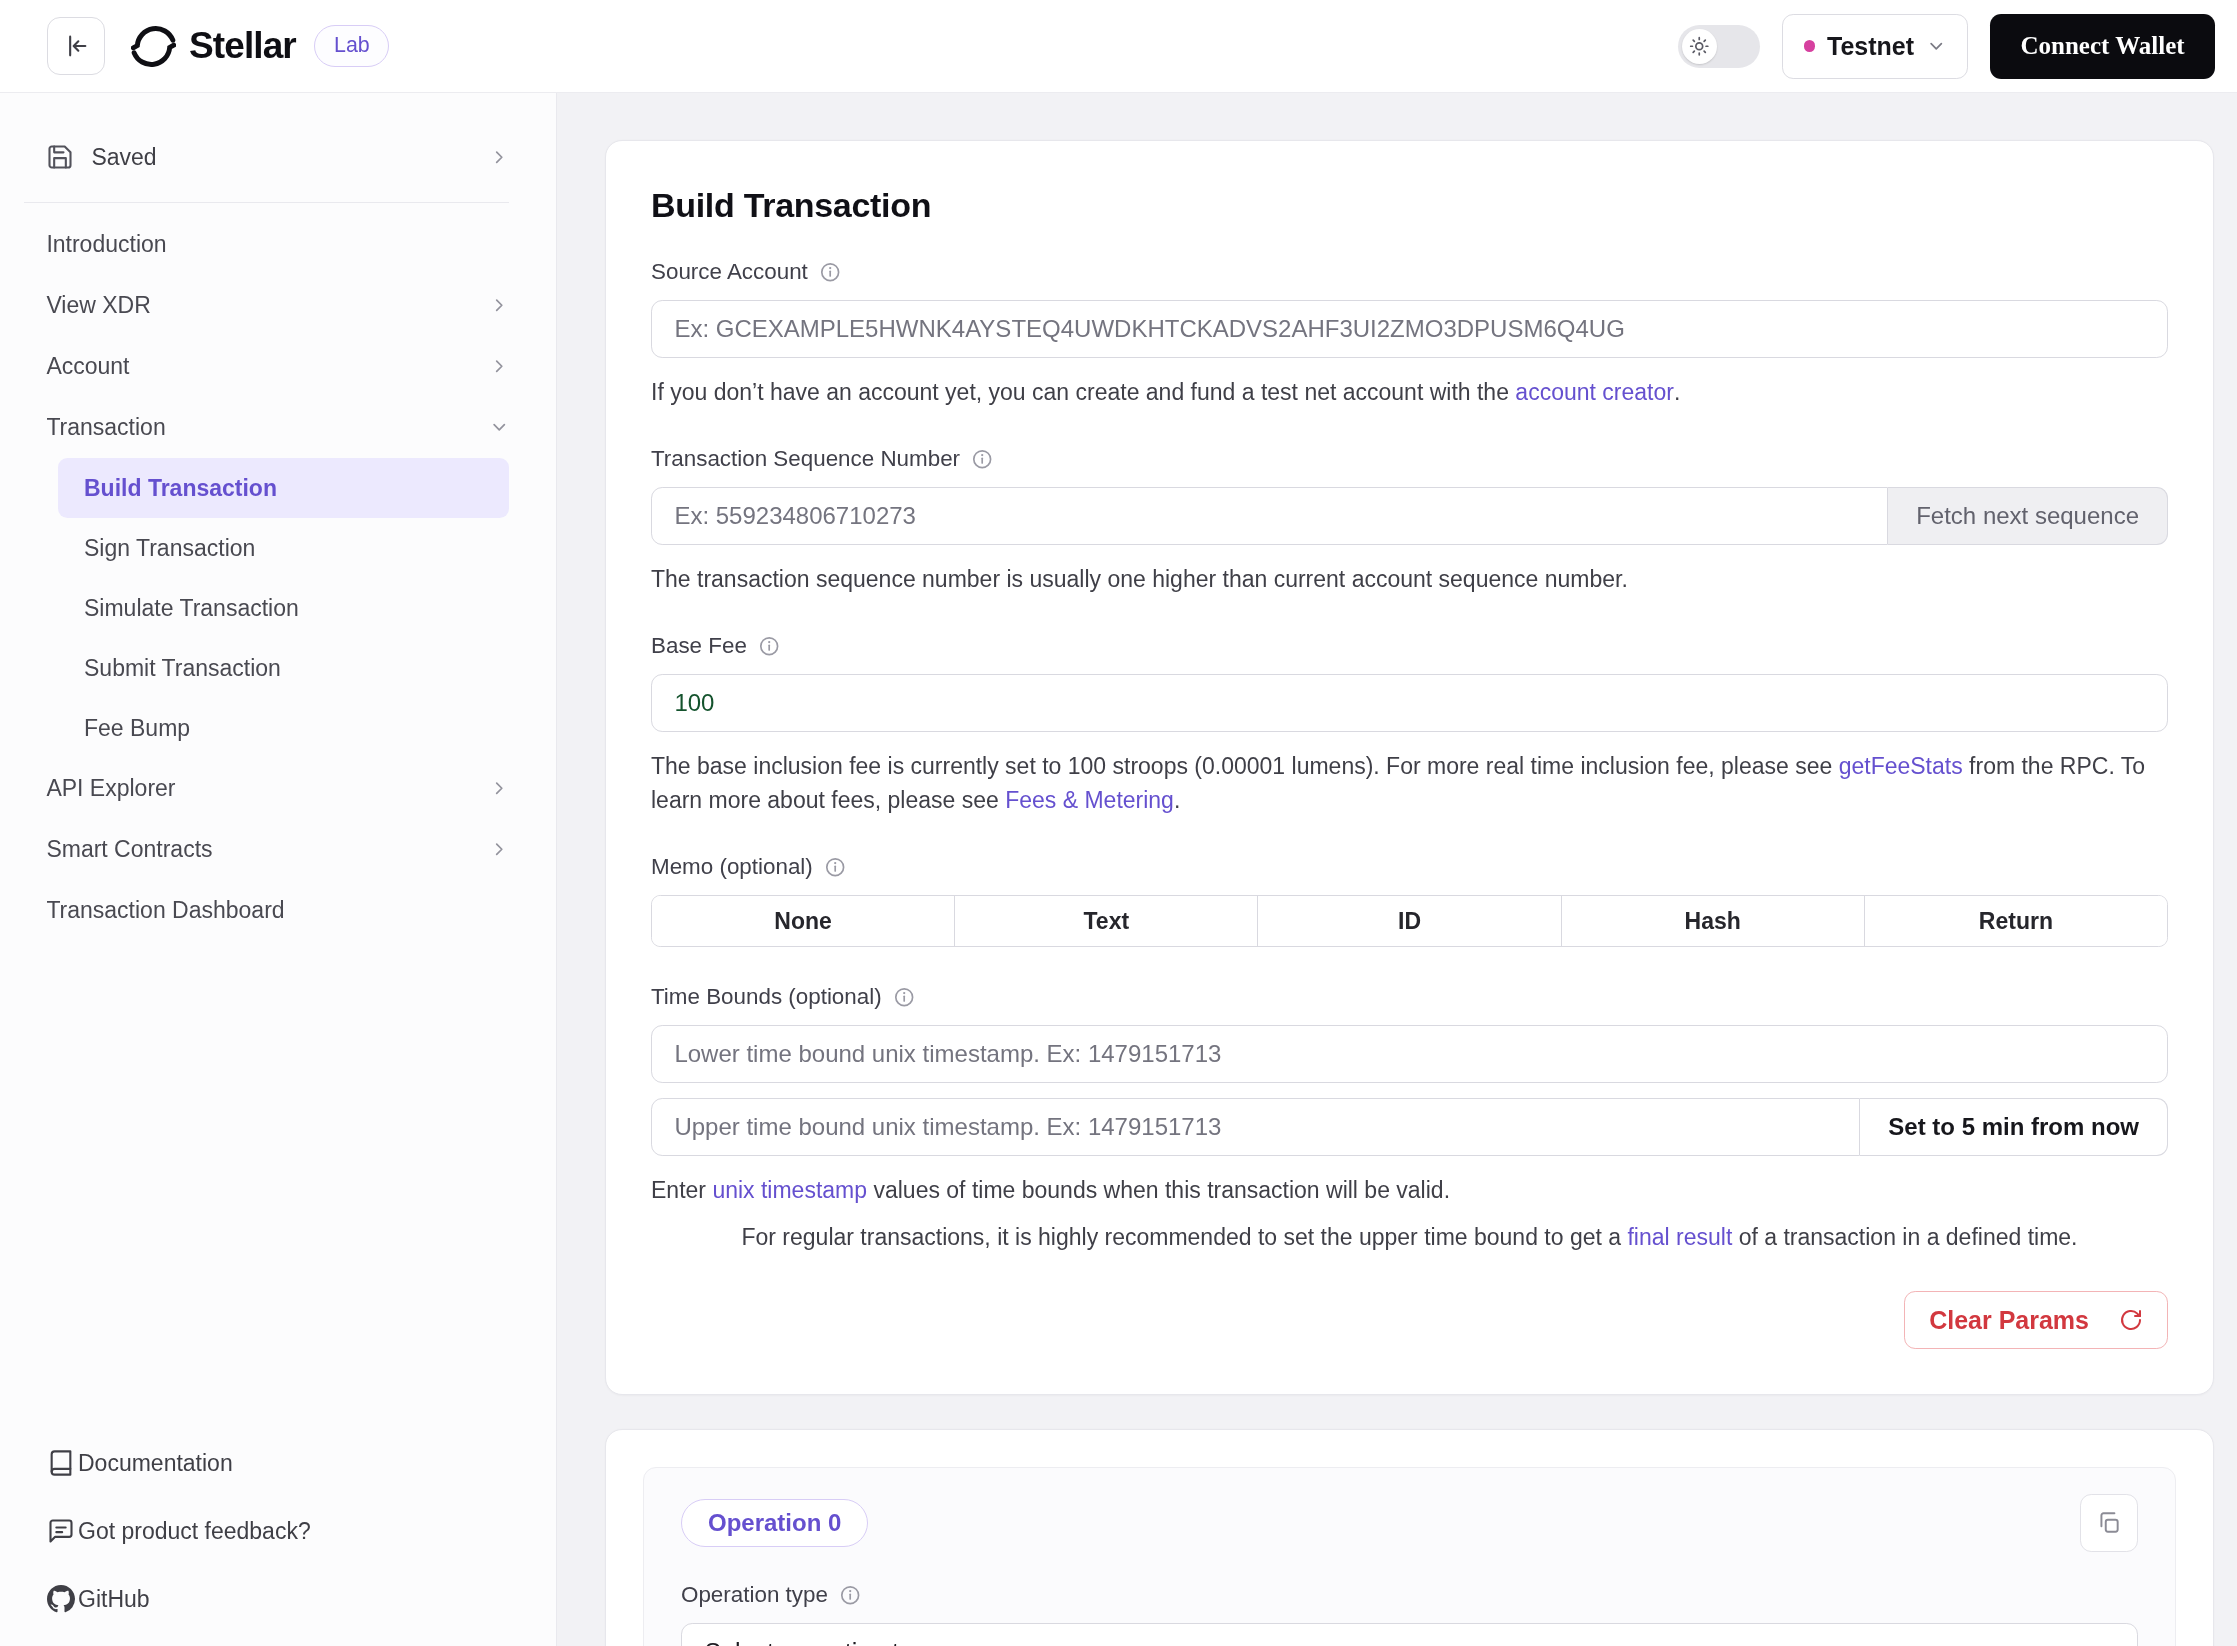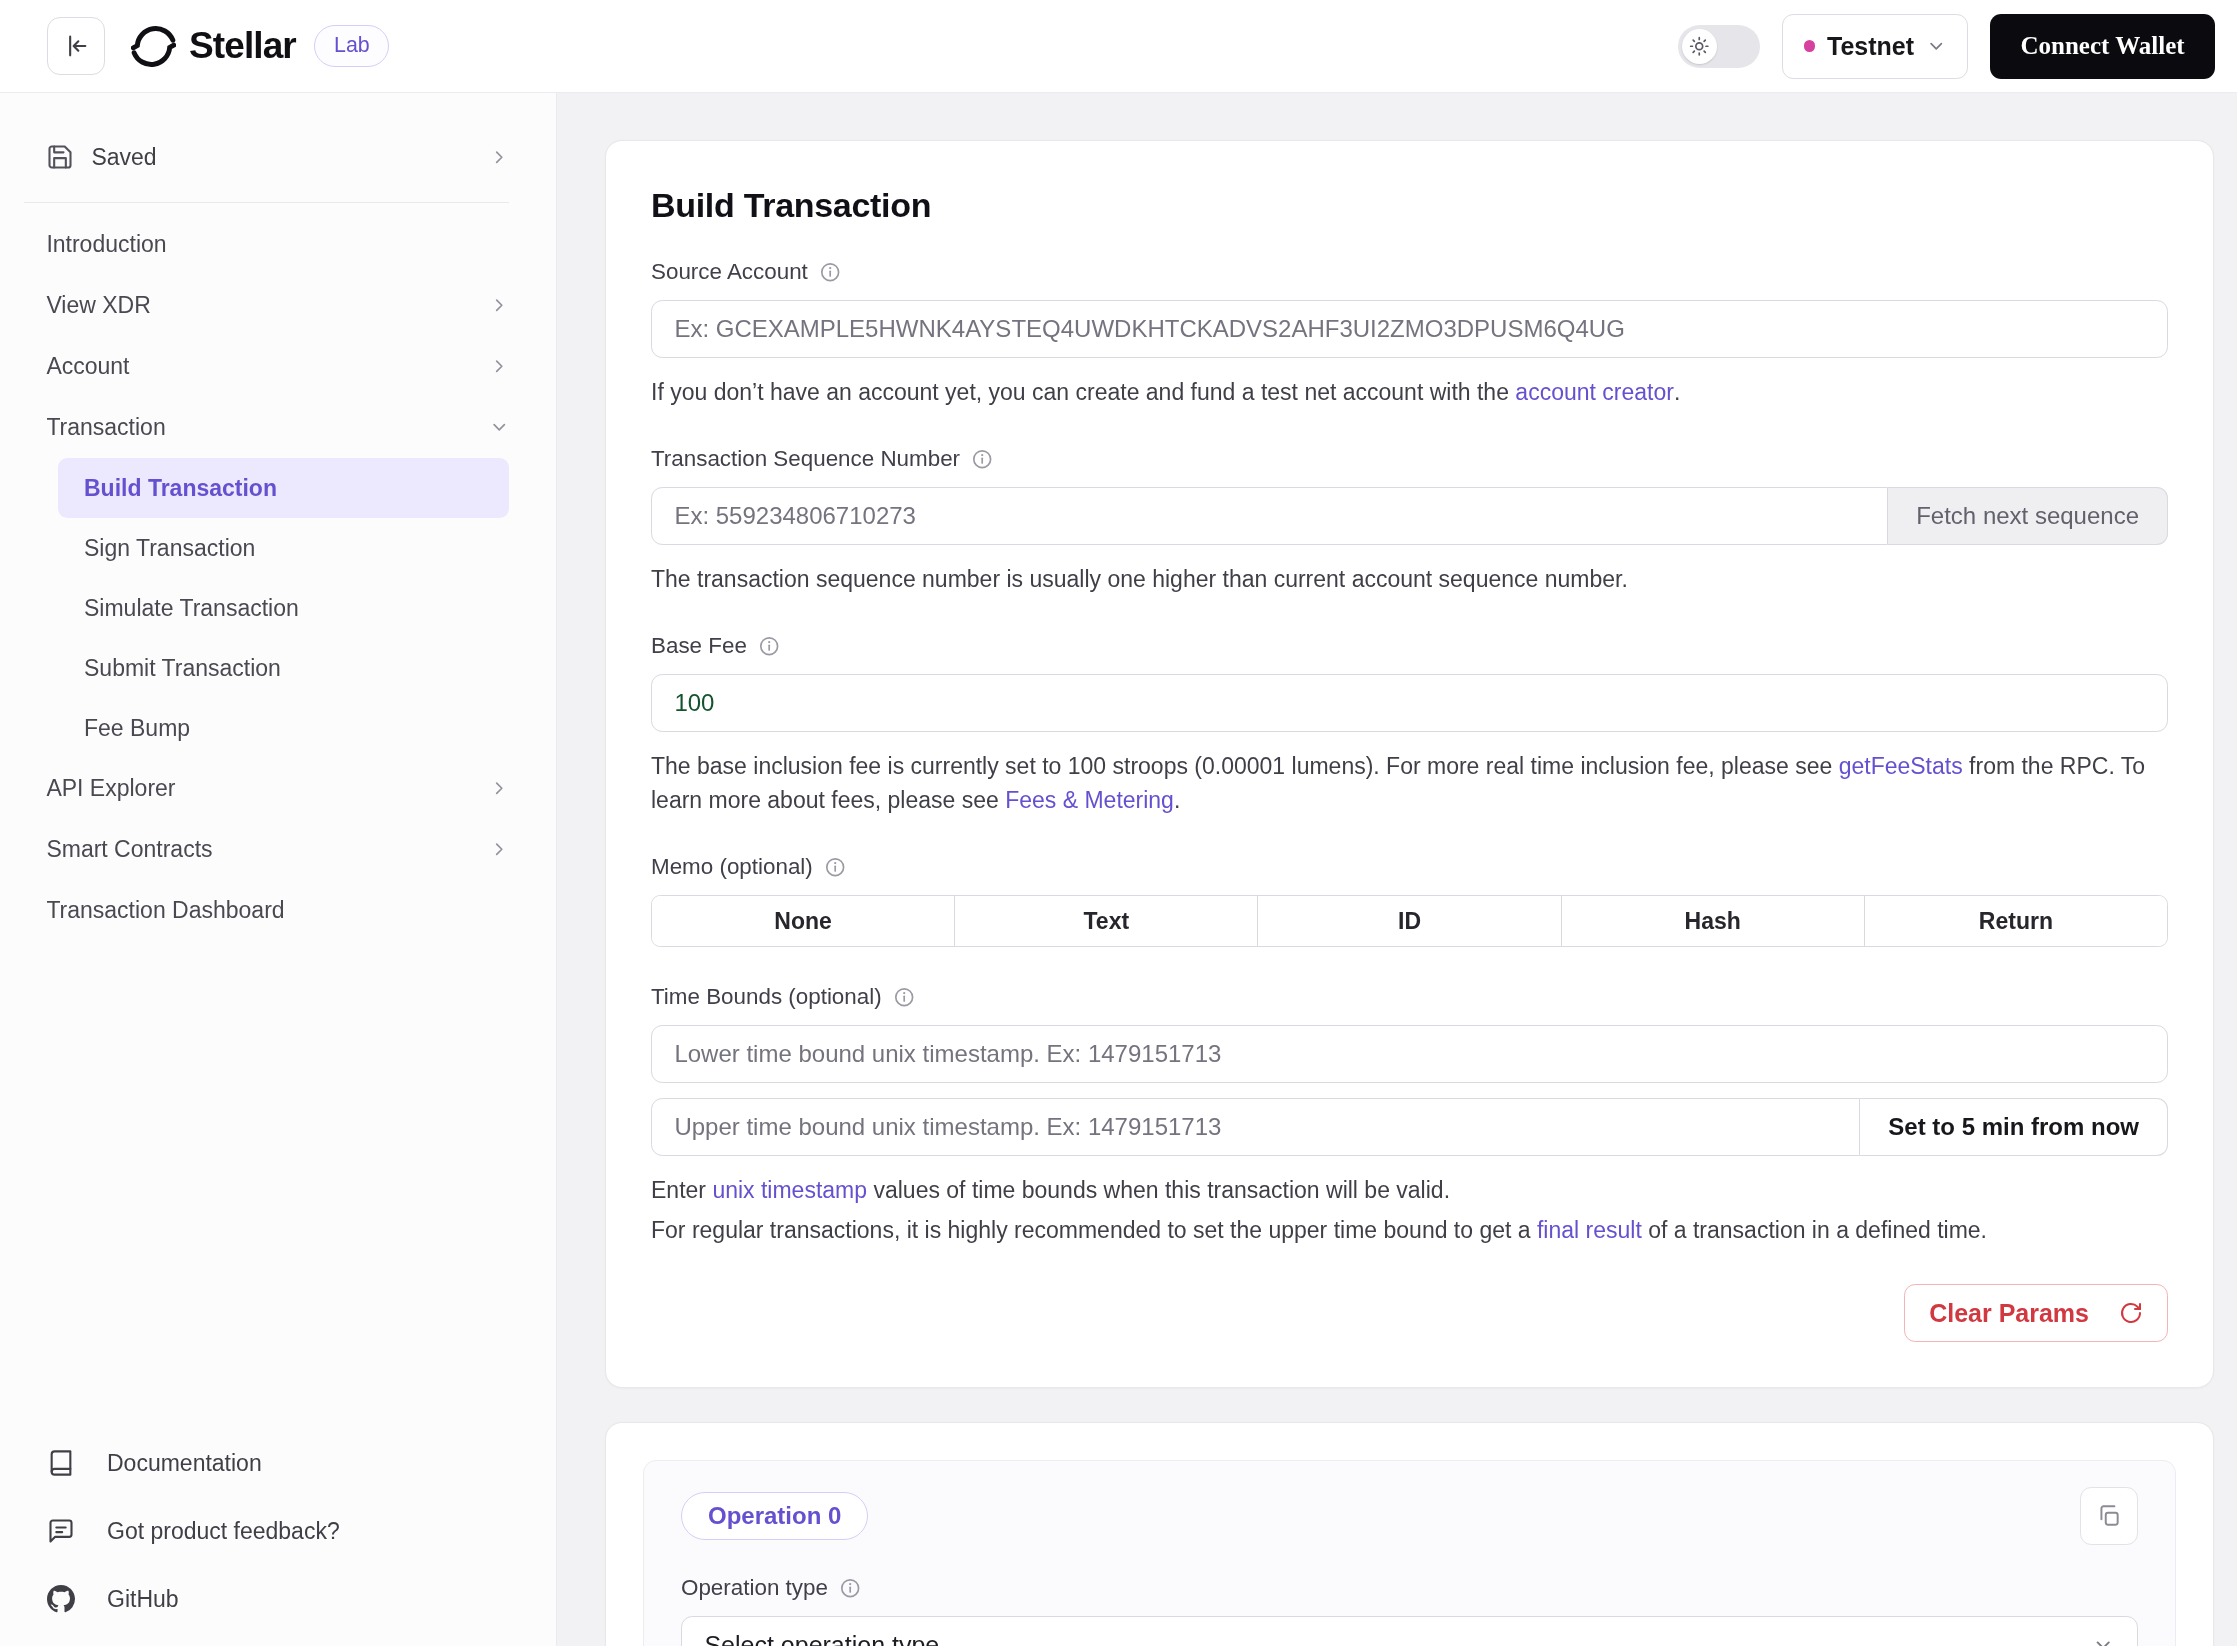--- a/index.html
+++ b/index.html
@@ -62,21 +62,21 @@
     height:61px; display:flex; align-items:center; padding:0 0 0 22.4px;
     font-size:23px; color:#494951; border-radius:9.3px; cursor:pointer;
   }
   .srow .chev { margin-left:auto; color:#93939d; }
   .saved-row { height:60px; gap:17px; color:#3f3f46; }
   .saved-row .row-icon { color:#52525b; }
   .side-divider { border:none; border-top:0.9px solid #e9e9ee; margin:15px 0 11.2px 0; }
   .subrow { margin-left:34px; padding-left:26px; height:60px; }
   .subrow.active { background:#ece9fe; color:var(--accent,#6550cf); font-weight:700; }
   .side-footer { padding:0 47px 13px 47px; }
-  .frow { height:68px; display:flex; align-items:center; gap:32px; font-size:23px; color:#3f3f46; cursor:pointer; }
+  .frow { height:68px; display:flex; align-items:center; gap:3px; font-size:23px; color:#3f3f46; cursor:pointer; }
   .frow .row-icon { color:#3f3f46; }
 
   
   main {
     position:absolute; top:93px; left:557px; right:0; bottom:0;
     padding:47px 23px 0 48px; overflow:hidden; background:#f2f2f5;
   }
   .card {
     background:#fff; border:0.9px solid #e7e7ec; border-radius:17px;
     padding:45px; box-shadow:0 0.9px 1.9px rgba(0,0,0,.03);
@@ -97,21 +97,21 @@
   .input-group { display:flex; width:100%; }
   .input-group .input { flex:1; border-top-right-radius:0; border-bottom-right-radius:0; }
   .addon {
     border:0.9px solid #d9d9e0; border-left:none; border-radius:0 11.2px 11.2px 0;
     display:flex; align-items:center; padding:0 28px; cursor:pointer; white-space:nowrap;
     font-family:"Liberation Sans", sans-serif; font-size:24px;
   }
   .addon.gray { background:#efeff2; color:#62626d; font-weight:500; }
   .addon.white { background:#fff; color:#17171c; font-weight:700; }
   .help { margin-top:17px; font-size:23px; line-height:34px; color:#3f3f47; }
-  .help + .help { margin-top:6px; }
+  .help + .help { margin-top:13px;text-align:center; }
   .link { color:var(--accent,#6550cf); font-weight:500; text-decoration:none; cursor:pointer; }
   .segmented {
     display:flex; border:0.9px solid #d9d9e0; border-radius:9.3px; overflow:hidden;
     height:52px; background:#fff;
   }
   .seg {
     flex:1; display:flex; align-items:center; justify-content:center;
     font-size:23px; font-weight:700; color:#26262c; cursor:pointer; background:#fff;
   }
   .seg + .seg { border-left:0.9px solid #d9d9e0; }

